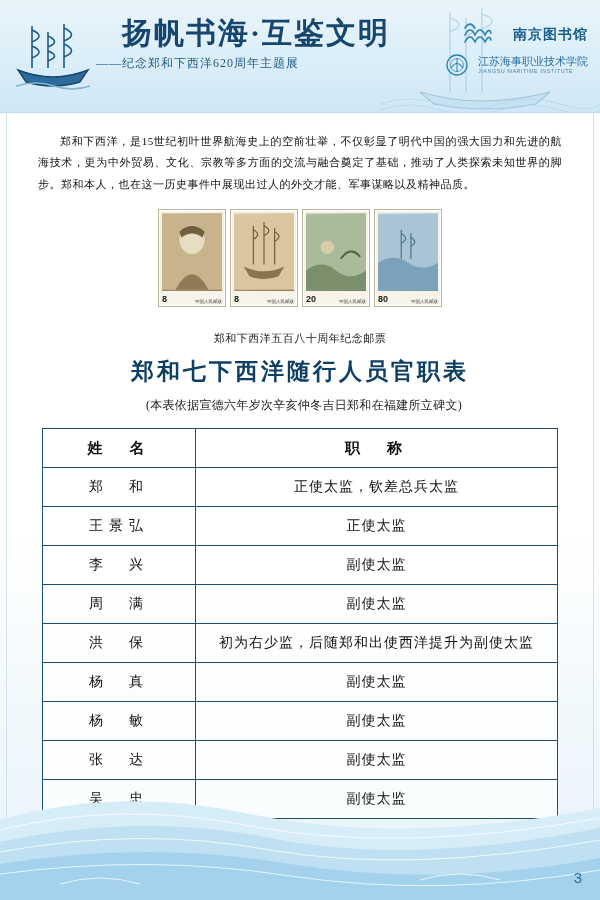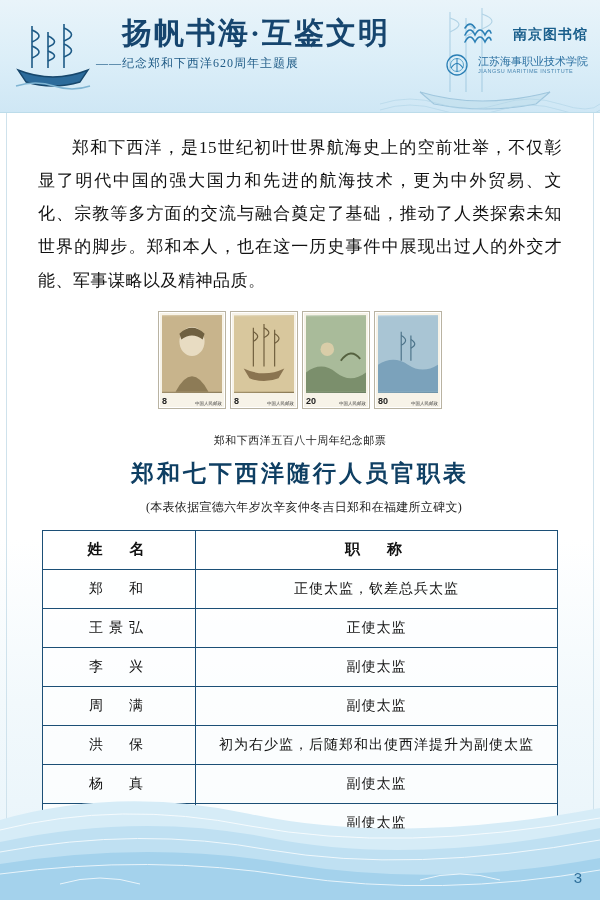--- a/index.html
+++ b/index.html
@@ -120,21 +120,21 @@
     display: block;
     font-size: 5.5px;
     letter-spacing: .5px;
     color: #4b88b2;
     font-family: "Liberation Sans", sans-serif;
   }
 
   
   .intro {
     margin: 18px 38px 0 38px;
-    font-size: 17px;
+    font-size: 11px;
     line-height: 1.95;
     color: #111;
     text-align: justify;
     text-indent: 2em;
     letter-spacing: .5px;
   }
 
   
   .stamps-wrap {
     margin-top: 14px;

